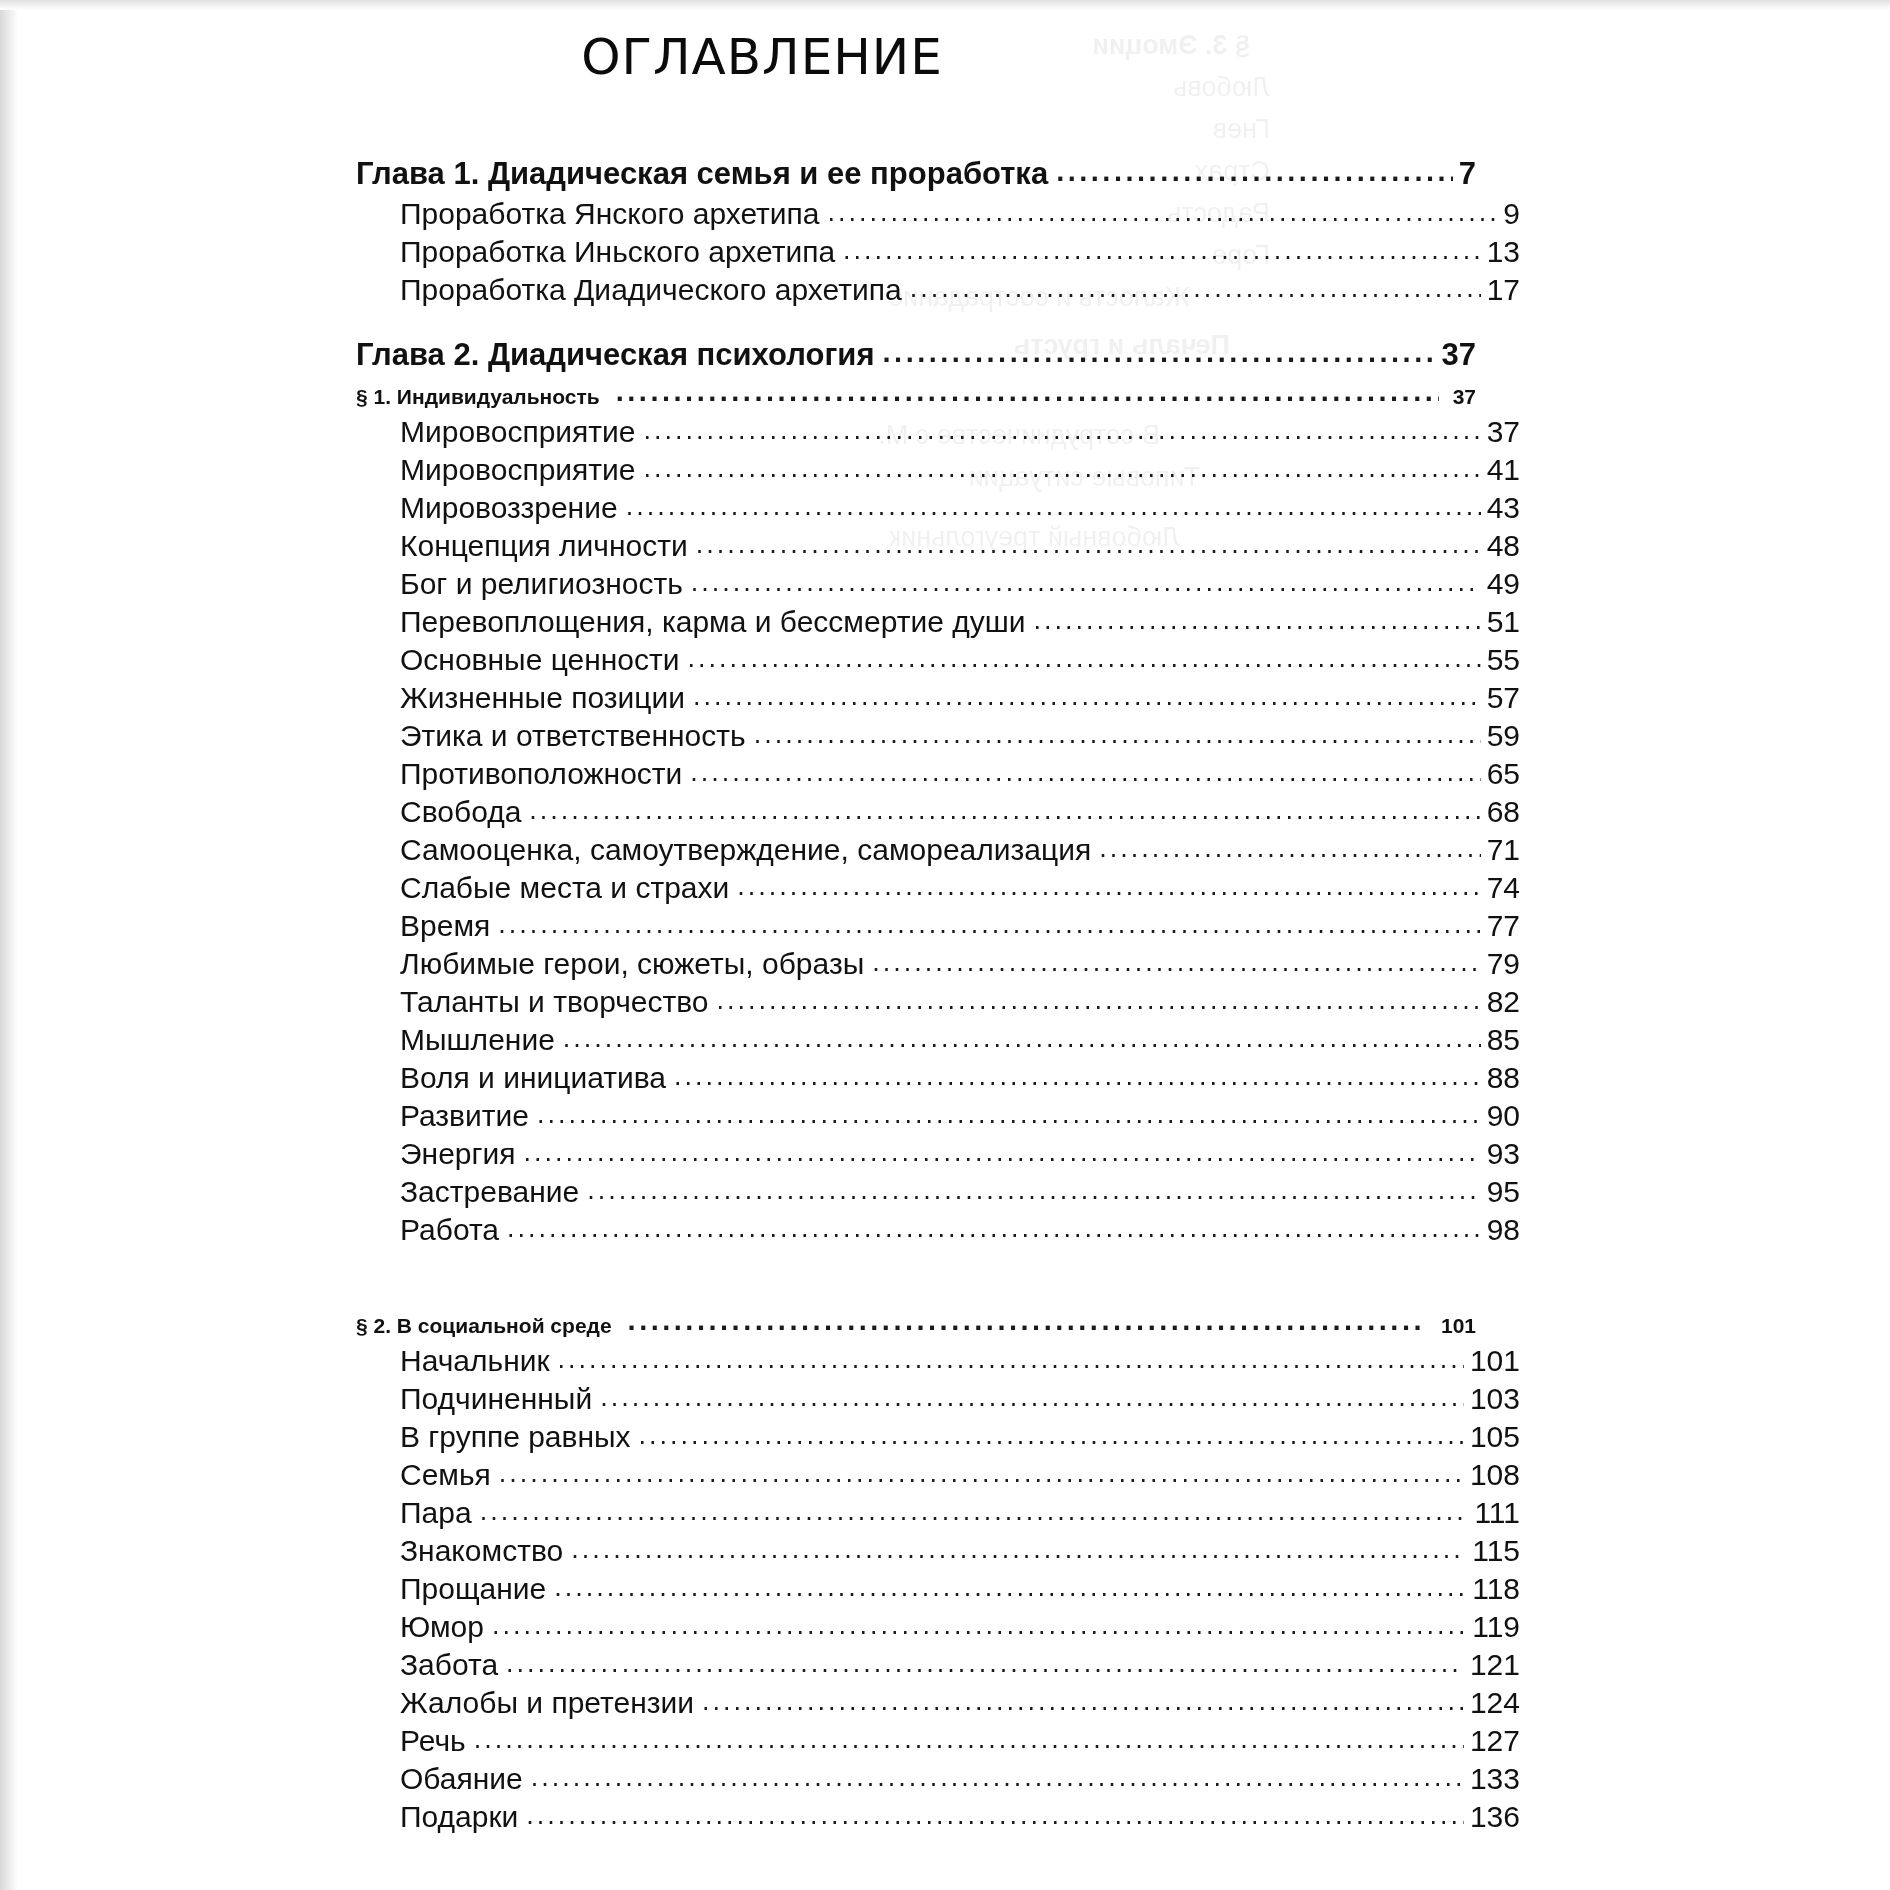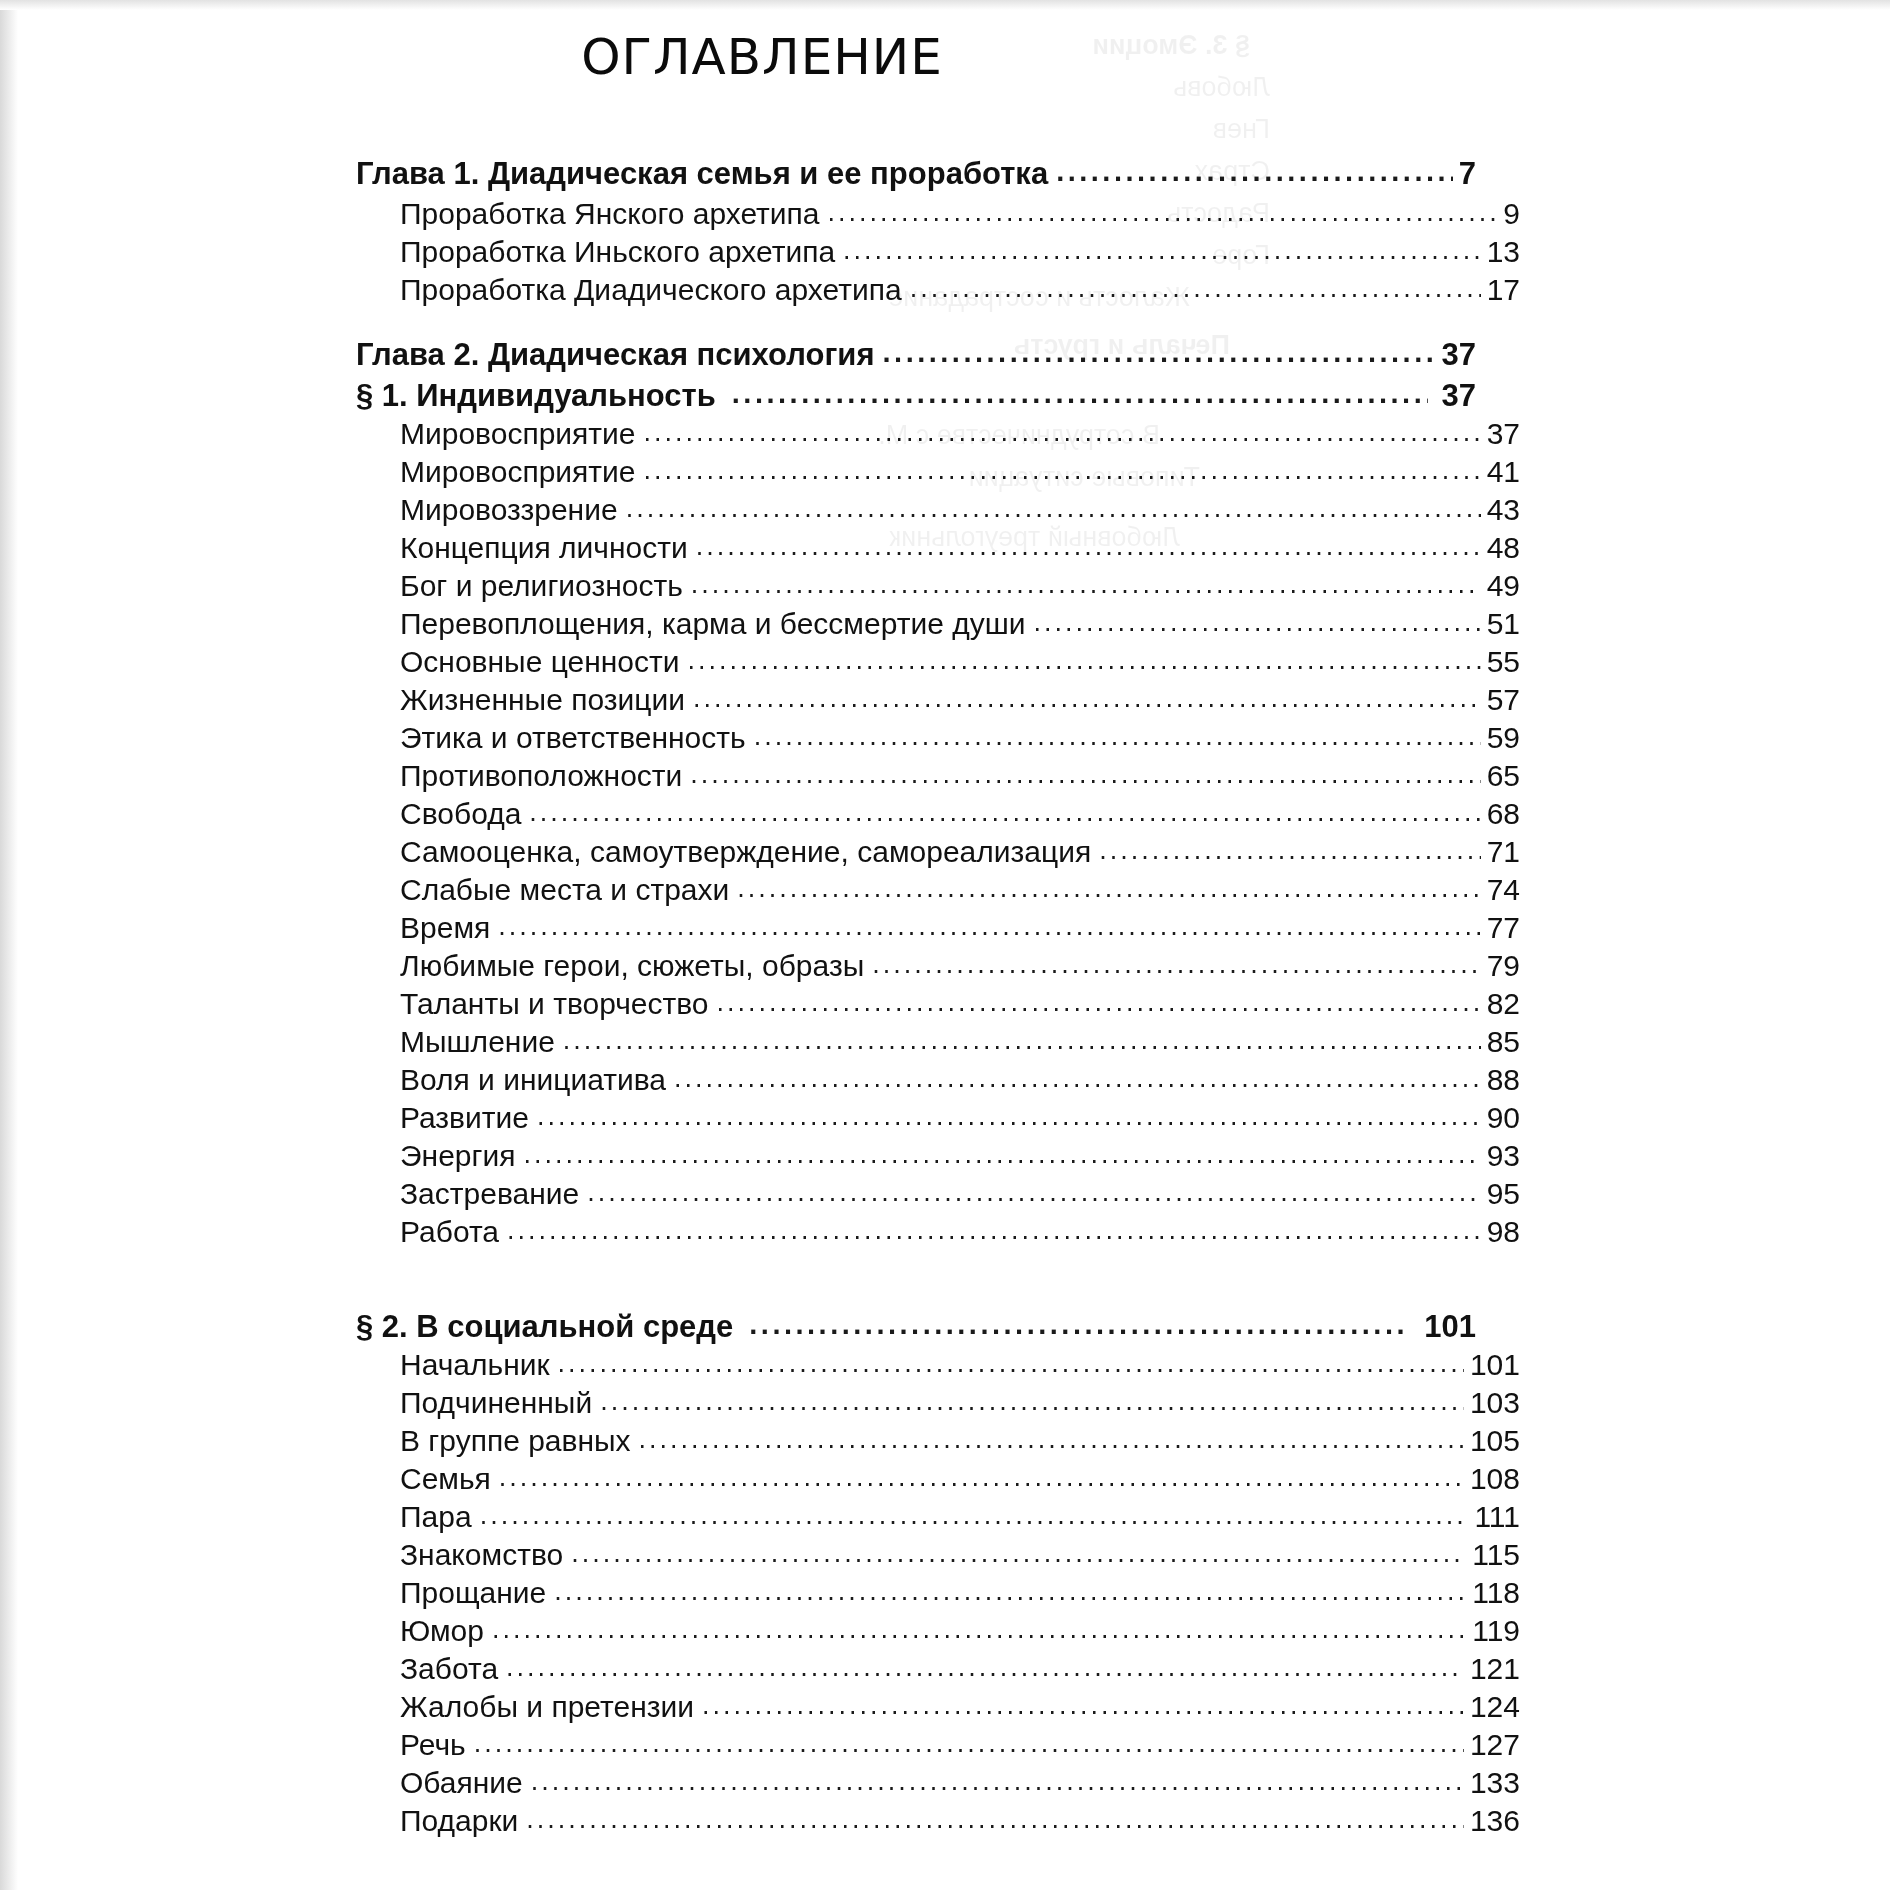--- a/index.html
+++ b/index.html
@@ -98,21 +98,21 @@
     font-weight: bold;
     margin-left: 0px;
     margin-top: 0px;
     margin-bottom: 10px;
   }
   .row.lvl-chapter .page-no { font-weight: bold; }
   .row.lvl-chapter .dots::after { letter-spacing: 3.5px; font-size: 29px; }
 
   
   .row.lvl-section {
-    font-size: 31px;
+    font-size: 21px;
     font-weight: bold;
     margin-left: 0px;
     margin-bottom: 8px;
     gap: 8px;
   }
   .row.lvl-section .page-no { font-weight: bold; }
   .row.lvl-section .dots::after { letter-spacing: 3.5px; font-size: 29px; }
 
   
   .row.lvl-entry {

